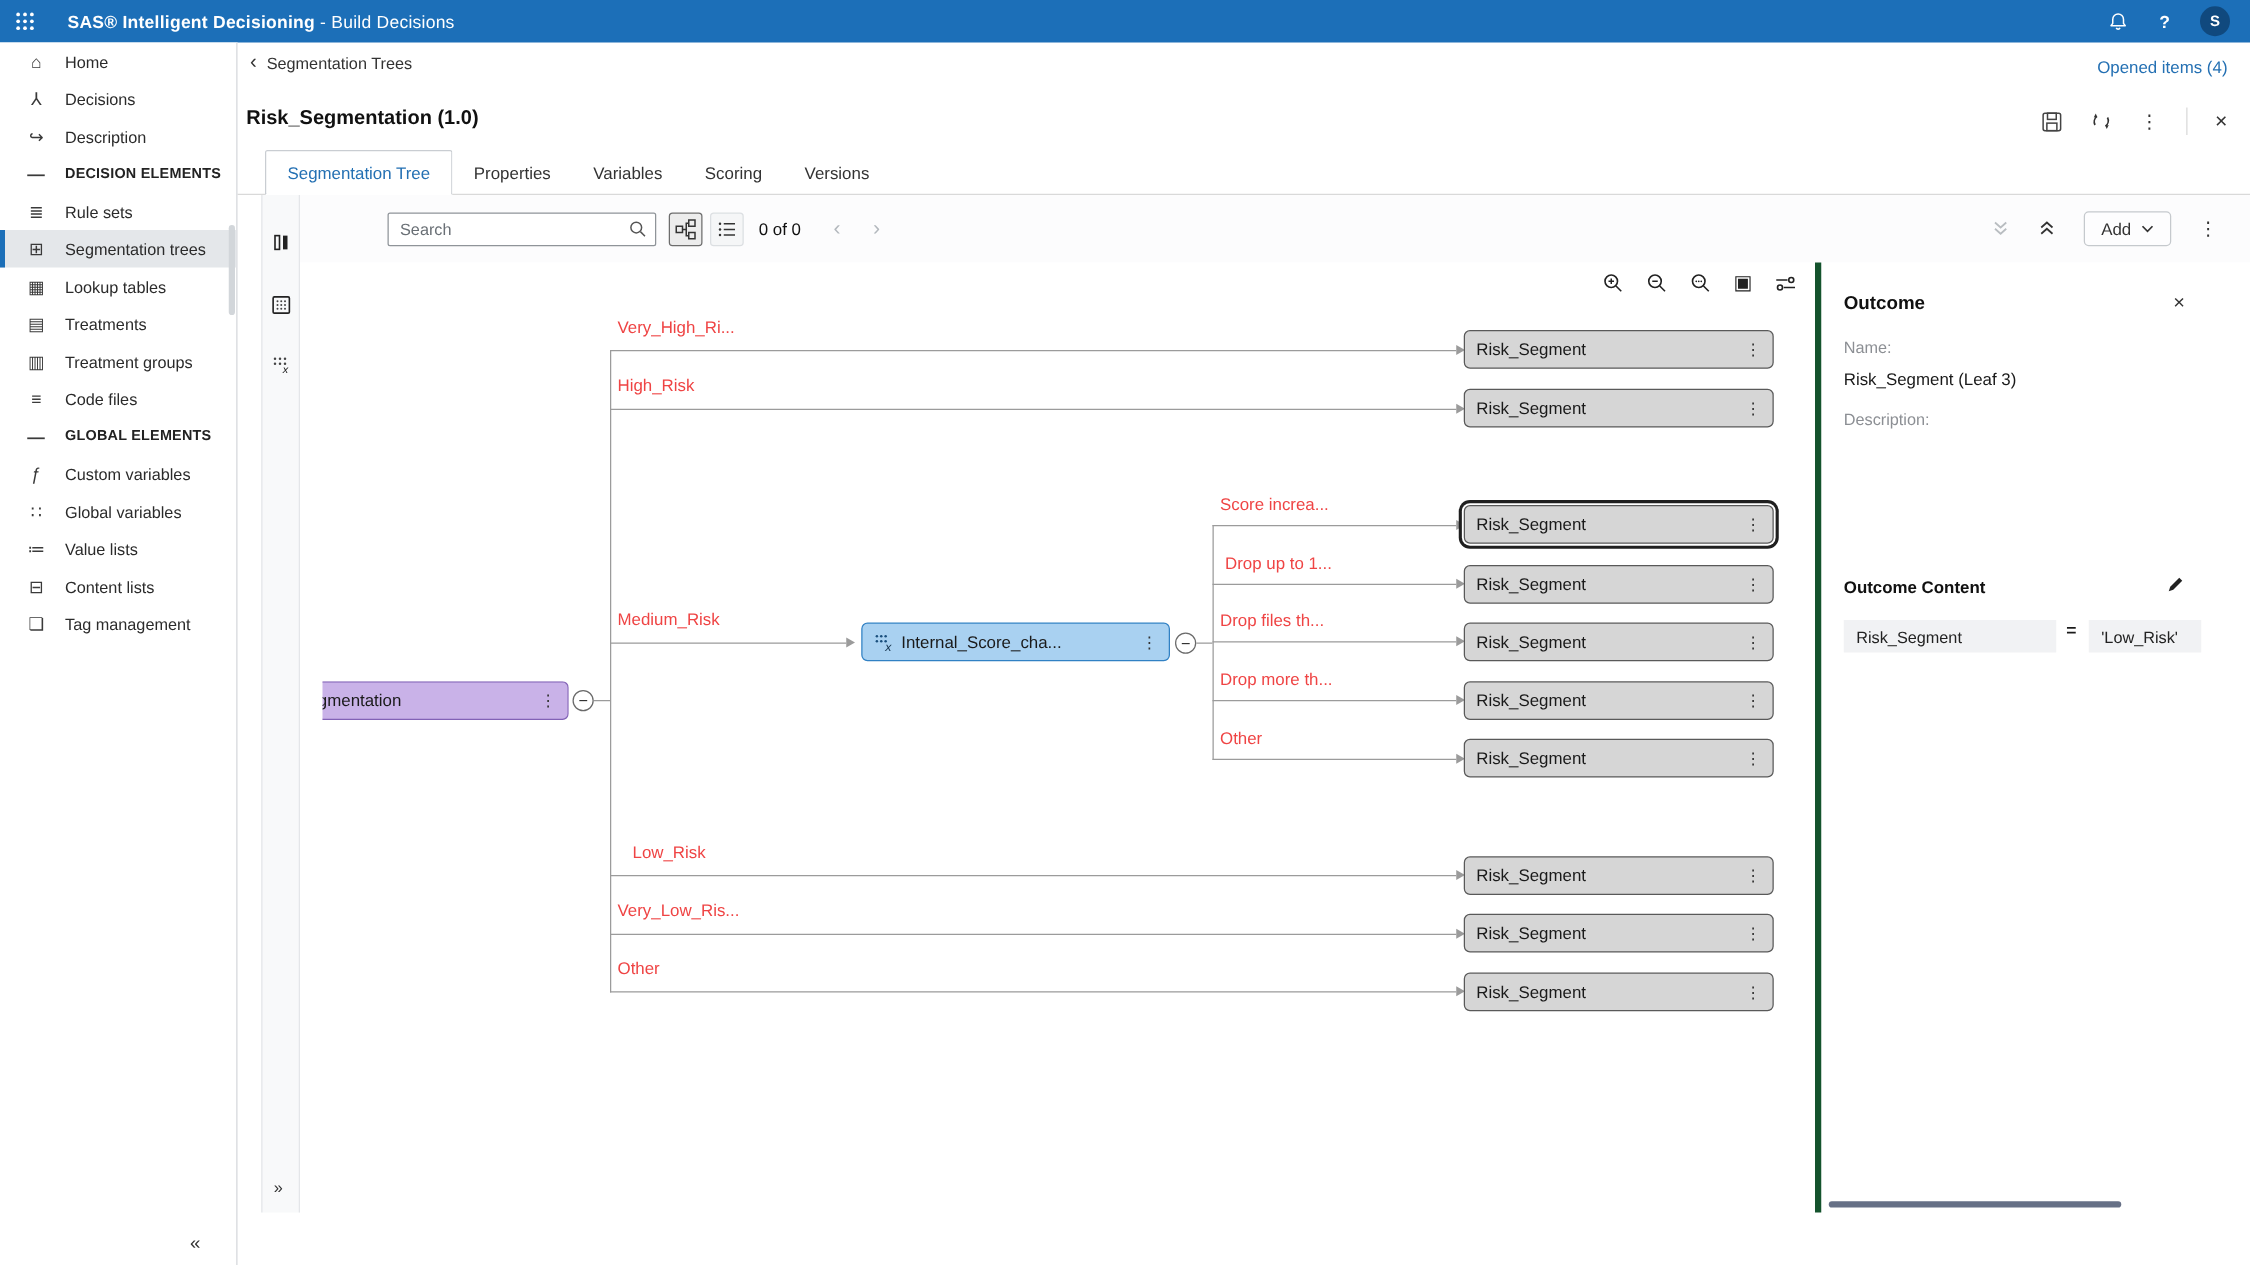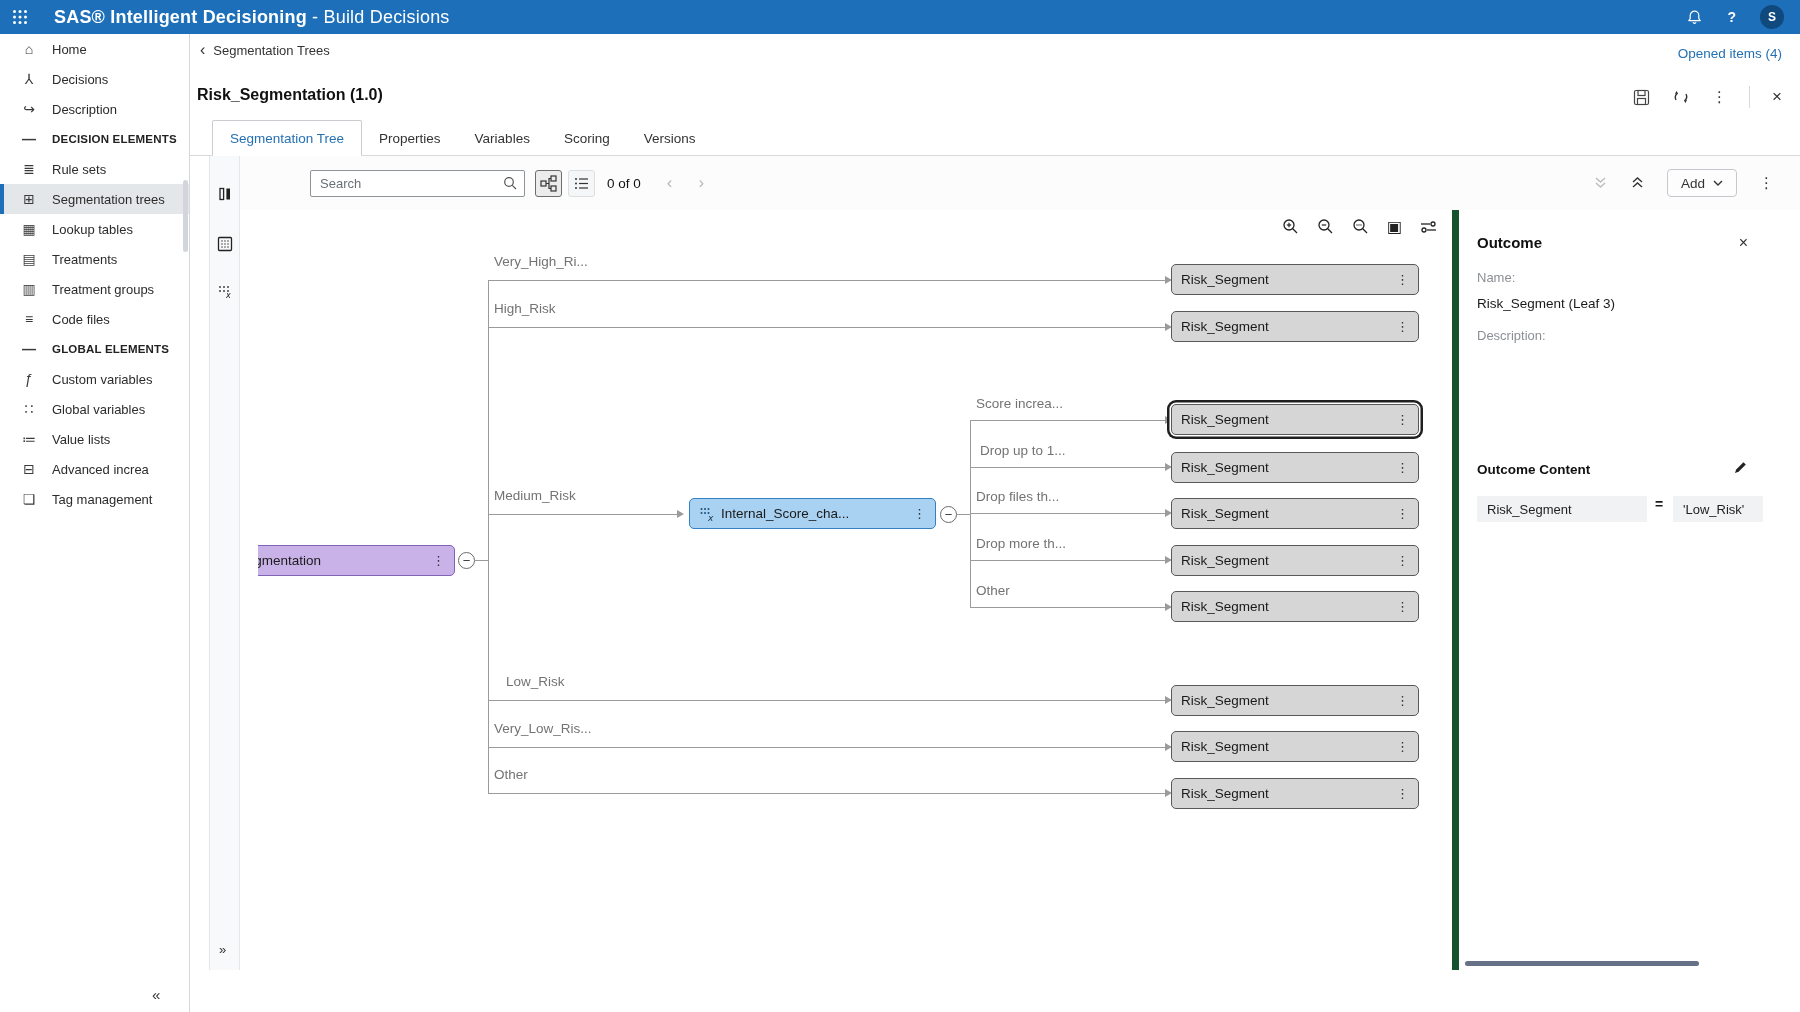--- a/index.html
+++ b/index.html
@@ -2,21 +2,21 @@
 <html><head>
 <meta charset="utf-8">
 <style>
   * { margin:0; padding:0; box-sizing:border-box; }
   html,body { width:1800px; height:1012px; overflow:hidden; background:#fff;
     font-family:"Liberation Sans","DejaVu Sans",sans-serif; color:#1a1a1a; }
 
   
   #topbar { position:absolute; left:0; top:0; width:1800px; height:34px; background:#1c6fb8;
     display:flex; align-items:center; color:#fff; }
-  #topbar .brand { font-size:18px; margin-left:26px; letter-spacing:.2px; }
+  #topbar .brand { font-size:14px; margin-left:26px; letter-spacing:.2px; }
   #topbar .brand b { font-weight:bold; }
   #apps-grid { margin-left:12px; display:block; }
   #topbar-right { margin-left:auto; display:flex; align-items:center; gap:24px; margin-right:16px; }
   #help-btn { font-size:14px; font-weight:bold; cursor:default; }
   #avatar { width:24px; height:24px; border-radius:50%; background:#10497e; display:flex;
     align-items:center; justify-content:center; font-size:12px; font-weight:bold; }
 
   
   #sidebar { position:absolute; left:0; top:34px; width:190px; height:978px; background:#fff;
     border-right:1px solid #d5d8db; }
@@ -78,39 +78,39 @@
   
   #canvas { position:absolute; left:240px; top:210px; width:1212px; height:760px; background:#fff; overflow:hidden; }
   #canvas-zoombar { position:absolute; top:8px; right:14px; display:flex; align-items:center; gap:17px; }
   #canvas-zoombar .zi { cursor:pointer; }
   .overview-glyph { font-size:16px; color:#222; line-height:1; }
 
   .line-h { position:absolute; height:1px; background:#9b9b9b; }
   .line-v { position:absolute; width:1px; background:#9b9b9b; }
   .arrowhead { position:absolute; width:0; height:0; border-top:4.5px solid transparent;
     border-bottom:4.5px solid transparent; border-left:7px solid #9b9b9b; }
-  .branch-label { position:absolute; font-size:13.5px; color:#737373; white-space:nowrap; }
+  .branch-label { position:absolute; font-size:13.5px; color:#ef4444; white-space:nowrap; }
 
   .node { display:flex; align-items:center; padding:0 9px; font-size:13.5px; border-radius:5px; }
   .node .kebab { margin-left:auto; font-size:13px; color:#333; cursor:pointer; }
   .leaf { position:absolute; width:248px; height:31px; background:#d6d6d6; border:1.5px solid #595959; }
   .leaf.selected { box-shadow:0 0 0 1.5px #fff, 0 0 0 4px #1f1f1f; }
   #root-clip { position:absolute; left:18px; top:335px; width:197px; height:31px; overflow:hidden; }
   #root-node { position:absolute; left:-64px; top:0; width:261px; height:31px; background:#c9b2e8;
     border:1.5px solid #8262b6; }
   #internal-node { position:absolute; left:449px; top:288px; width:247px; height:31px; background:#a9d1f1;
     border:1.5px solid #3181c4; }
   #internal-node .nlabel { margin-left:6px; }
   .collapse-circle { position:absolute; width:17px; height:17px; border:1px solid #6a6a6a; border-radius:50%;
     background:#fff; display:flex; align-items:center; justify-content:center; font-size:13px; color:#333;
     line-height:0; cursor:pointer; }
 
   
   #outcome-panel { position:absolute; left:1452px; top:210px; width:348px; height:760px; background:#fff;
-    border-left:7px solid #14532d; }
+    border-left:5px solid #14532d; }
   #outcome-title { position:absolute; left:18px; top:24px; font-size:15px; font-weight:bold; color:#111; }
   #outcome-close { position:absolute; right:52px; top:24px; font-size:16px; color:#333; cursor:pointer; }
   .panel-label { position:absolute; left:18px; font-size:13px; color:#8c8f94; }
   .panel-value { position:absolute; left:18px; font-size:13.5px; color:#1a1a1a; }
   #content-title { position:absolute; left:18px; top:252px; font-size:13.5px; font-weight:bold; color:#111; }
   #content-edit { position:absolute; right:52px; top:250px; cursor:pointer; }
   .chip { position:absolute; height:26px; background:#f1f2f4; display:flex; align-items:center;
     padding:0 10px; font-size:13px; color:#222; }
   #content-op { position:absolute; left:196px; top:286px; font-size:14px; font-weight:bold; }
   #panel-scrollbar { position:absolute; left:6px; top:751px; width:234px; height:5px; background:#667086;
@@ -198,21 +198,21 @@
   <div class="side-item">
       <span class="glyph">∷</span>
       <span>Global variables</span>
     </div>
   <div class="side-item">
       <span class="glyph">≔</span>
       <span>Value lists</span>
     </div>
   <div class="side-item">
       <span class="glyph">⊟</span>
-      <span>Advanced increa</span>
+      <span>Content lists</span>
     </div>
   <div class="side-item">
       <span class="glyph">❏</span>
       <span>Tag management</span>
     </div>
   <div id="sidebar-scroll-thumb"></div>
   <div id="sidebar-collapse">«</div>
 </div>
 
 <div id="breadcrumb-row">

